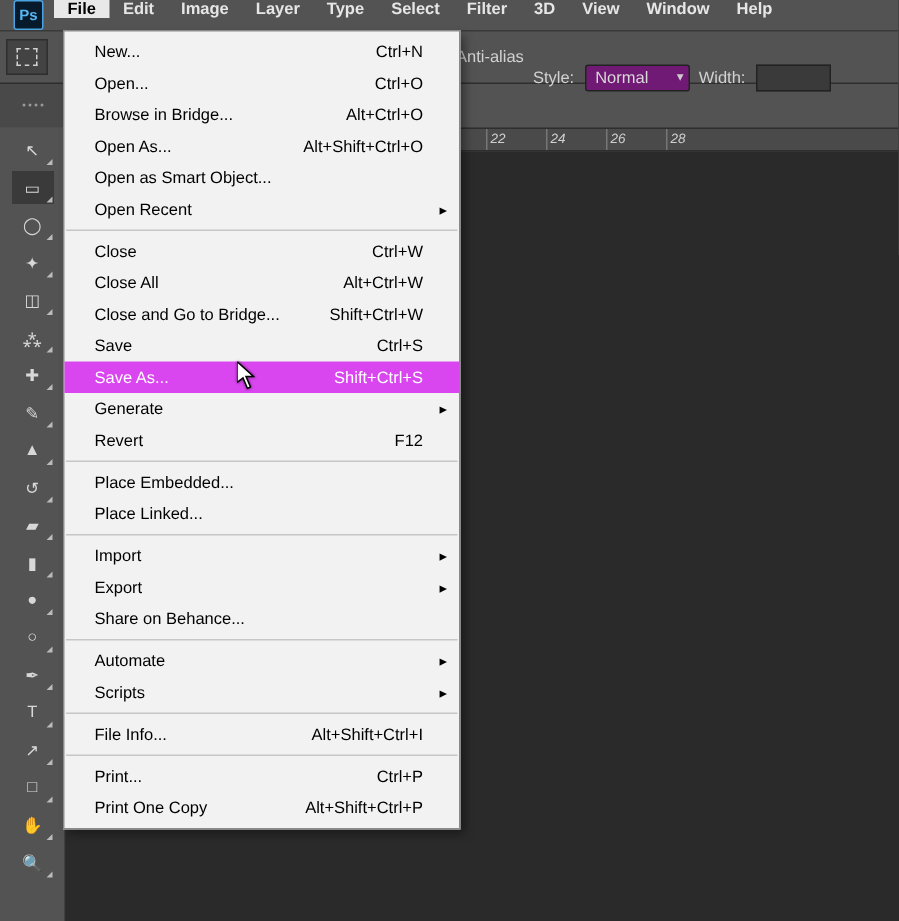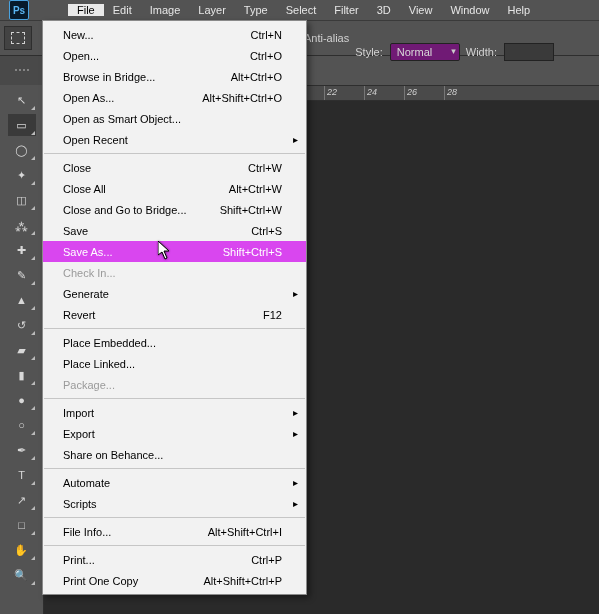--- a/index.html
+++ b/index.html
@@ -1,21 +1,21 @@
 <!DOCTYPE html>
 <html><head>
 <meta charset="utf-8">
 <style>
   * { margin:0; padding:0; box-sizing:border-box; font-family: Tahoma, "Segoe UI", sans-serif; font-size:11px; -webkit-font-smoothing:antialiased; }
   body { background:#535353; width:599px; height:614px; overflow:hidden; position:relative; color:#e0e0e0; }
   
-  .menubar { position:absolute; left:0; top:0; right:0; height:20px; background:#535353; display:flex; align-items:center; padding-left:2px;gap:32px; }
+  .menubar { position:absolute; left:0; top:0; right:0; height:20px; background:#535353; display:flex; align-items:flex-start; padding-left:2px; }
   .ps-badge { width:34px; display:flex; align-items:center; justify-content:center; }
   .ps-badge .box { width:20px; height:20px; background:#071a2b; border:1px solid #4aa3e0; display:flex; align-items:center; justify-content:center; color:#59b5f2; font-weight:bold; font-size:10px; border-radius:2px; }
-  .menu-item { display:flex; align-items:center; padding:0 9px; color:#e6e6e6; cursor:default; }
+  .menu-item { display:flex; align-items:center; padding:0 9px; color:#e6e6e6; cursor:default;font-weight:bold; }
   .menu-item.open { background:#e8e8e8; color:#000; }
   
   .optbar { position:absolute; left:0; top:20px; right:0; height:36px; background:#535353; border-top:1px solid #3a3a3a; border-bottom:1px solid #2e2e2e; display:flex; align-items:center; padding-left:4px; gap:6px; }
   .tool-preview { width:28px; height:24px; border:1px solid #2e2e2e; background:#434343; display:flex; align-items:center; justify-content:center; }
   .rect-marquee { width:14px; height:12px; border:1px dashed #d0d0d0; }
   .opt-label { color:#d2d2d2; font-size:11px; }
   .opt-select { background:#701a75; border:1px solid #222; color:#d8d8d8; height:18px; padding:0 16px 0 6px; position:relative; min-width:70px; display:flex; align-items:center; border-radius:2px; }
   .opt-select .caret { position:absolute; right:3px; top:2px; font-size:9px; color:#ccc; }
   .opt-input { background:#3a3a3a; border:1px solid #222; height:18px; width:50px; }
   
@@ -231,39 +231,33 @@
       <span class="sc">Shift+Ctrl+W</span>
     </div>
     <div class="mi">
       <span class="lab">Save</span>
       <span class="sc">Ctrl+S</span>
     </div>
     <div class="mi hl">
       <span class="lab">Save As...</span>
       <span class="sc">Shift+Ctrl+S</span>
     </div>
-    <div class="mi dis">
-      <span class="lab">Check In...</span>
-    </div>
     <div class="mi sub">
       <span class="lab">Generate</span>
     </div>
     <div class="mi">
       <span class="lab">Revert</span>
       <span class="sc">F12</span>
     </div>
     <div class="sep"></div>
     <div class="mi">
       <span class="lab">Place Embedded...</span>
     </div>
     <div class="mi">
       <span class="lab">Place Linked...</span>
-    </div>
-    <div class="mi dis">
-      <span class="lab">Package...</span>
     </div>
     <div class="sep"></div>
     <div class="mi sub">
       <span class="lab">Import</span>
     </div>
     <div class="mi sub">
       <span class="lab">Export</span>
     </div>
     <div class="mi">
       <span class="lab">Share on Behance...</span>

